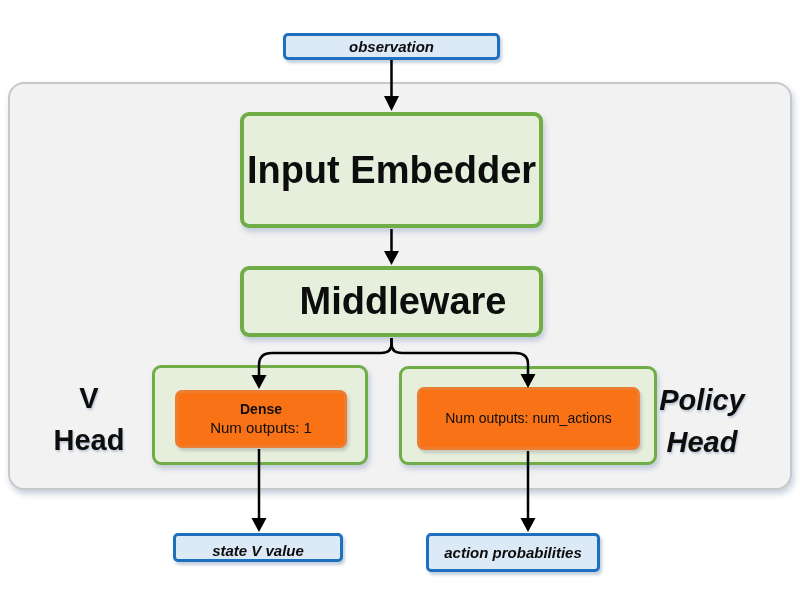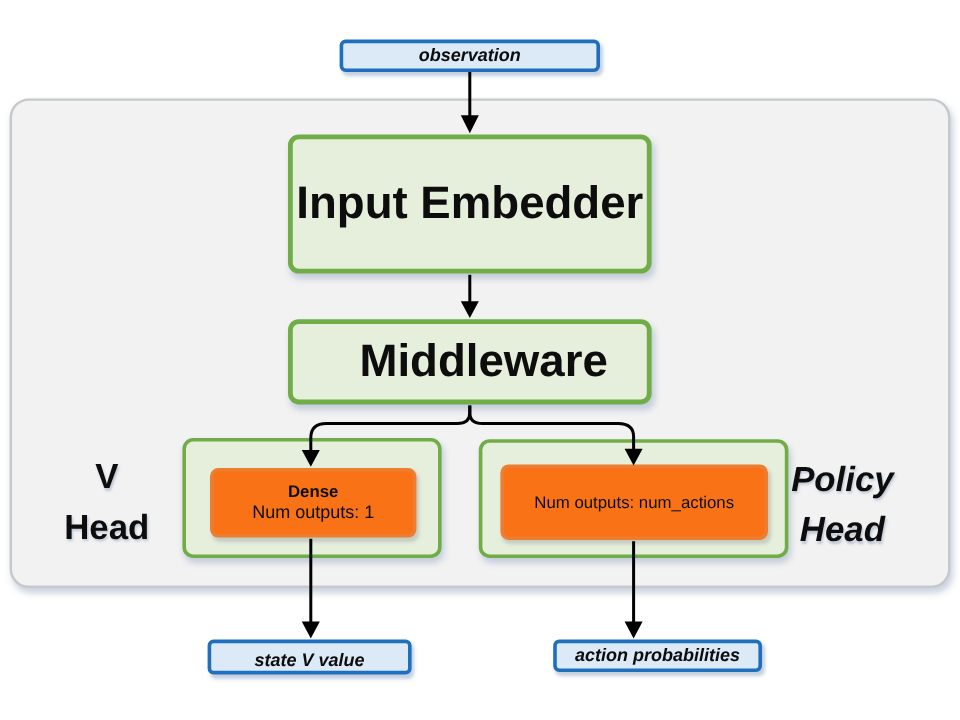--- a/index.html
+++ b/index.html
@@ -127,21 +127,21 @@
     <div>Head</div>
   </div>
   <div class="side-label" style="left:640px; top:379px; width:124px;font-style:italic;">
     <div>Policy</div>
     <div>Head</div>
   </div>
 
   <div class="node blue-box" style="left:173px; top:533px; width:170px; height:29px;justify-content:flex-end;">
     <span>state V value</span>
   </div>
-  <div class="node blue-box" style="left:461px; top:533px; width:174px; height:27px;">
+  <div class="node blue-box" style="left:426px; top:533px; width:174px; height:39px;">
     <span>action probabilities</span>
   </div>
 
   <svg class="arrow-layer" width="800" height="600" viewBox="0 0 800 600">
     <g stroke="#000000" stroke-width="2.5" fill="none">
 
       <path d="M391.5,60 L391.5,97"></path>
 
       <path d="M391.5,229 L391.5,252"></path>
 

